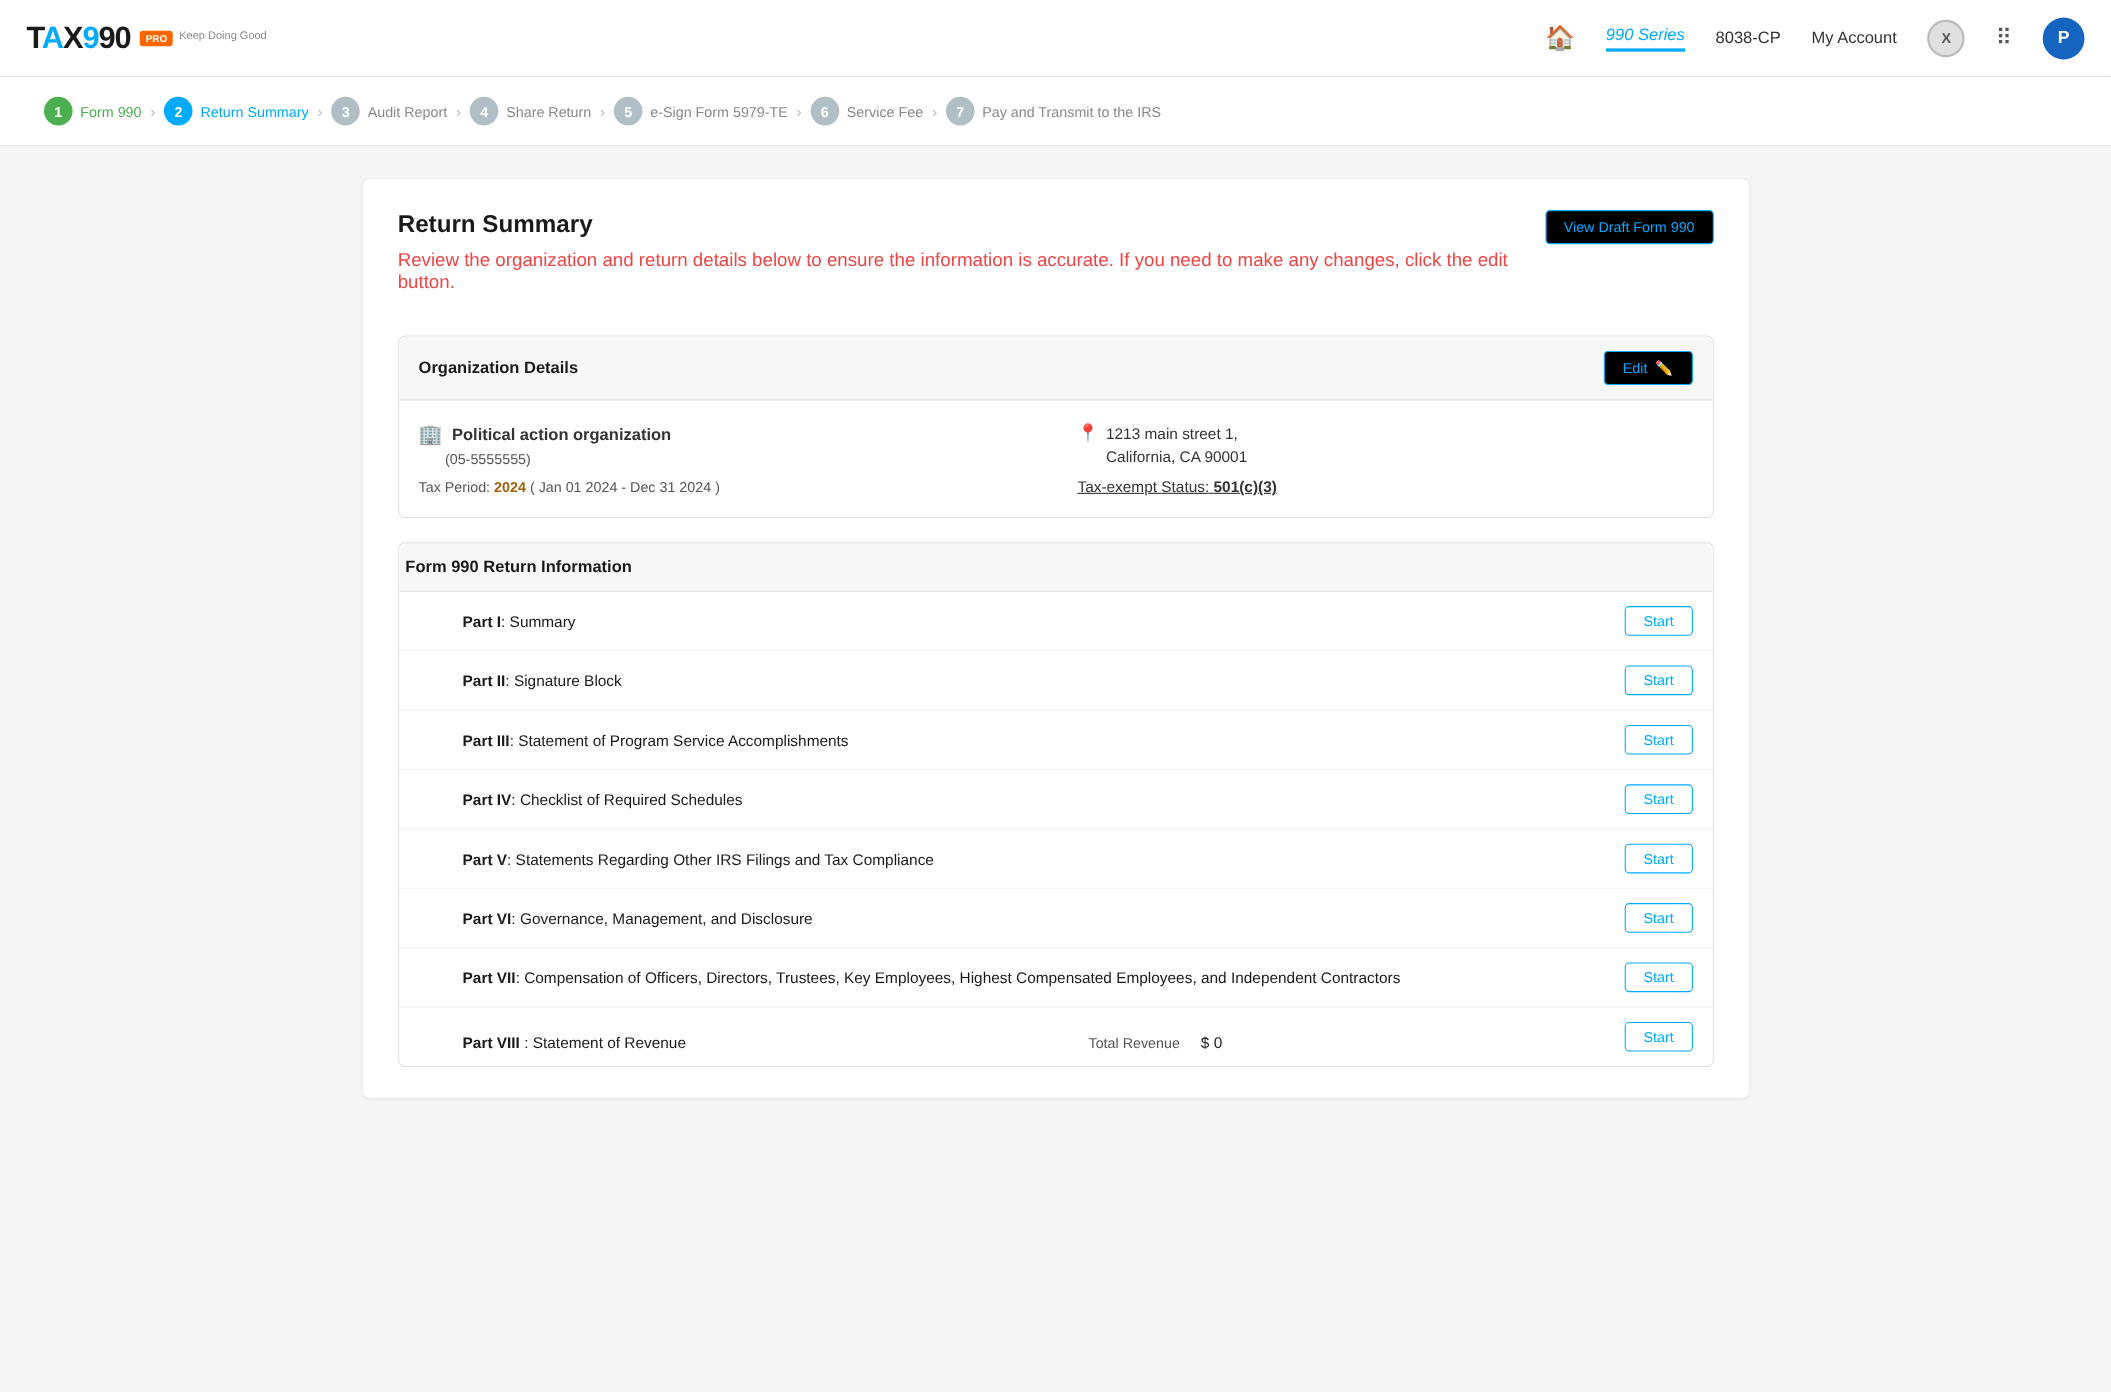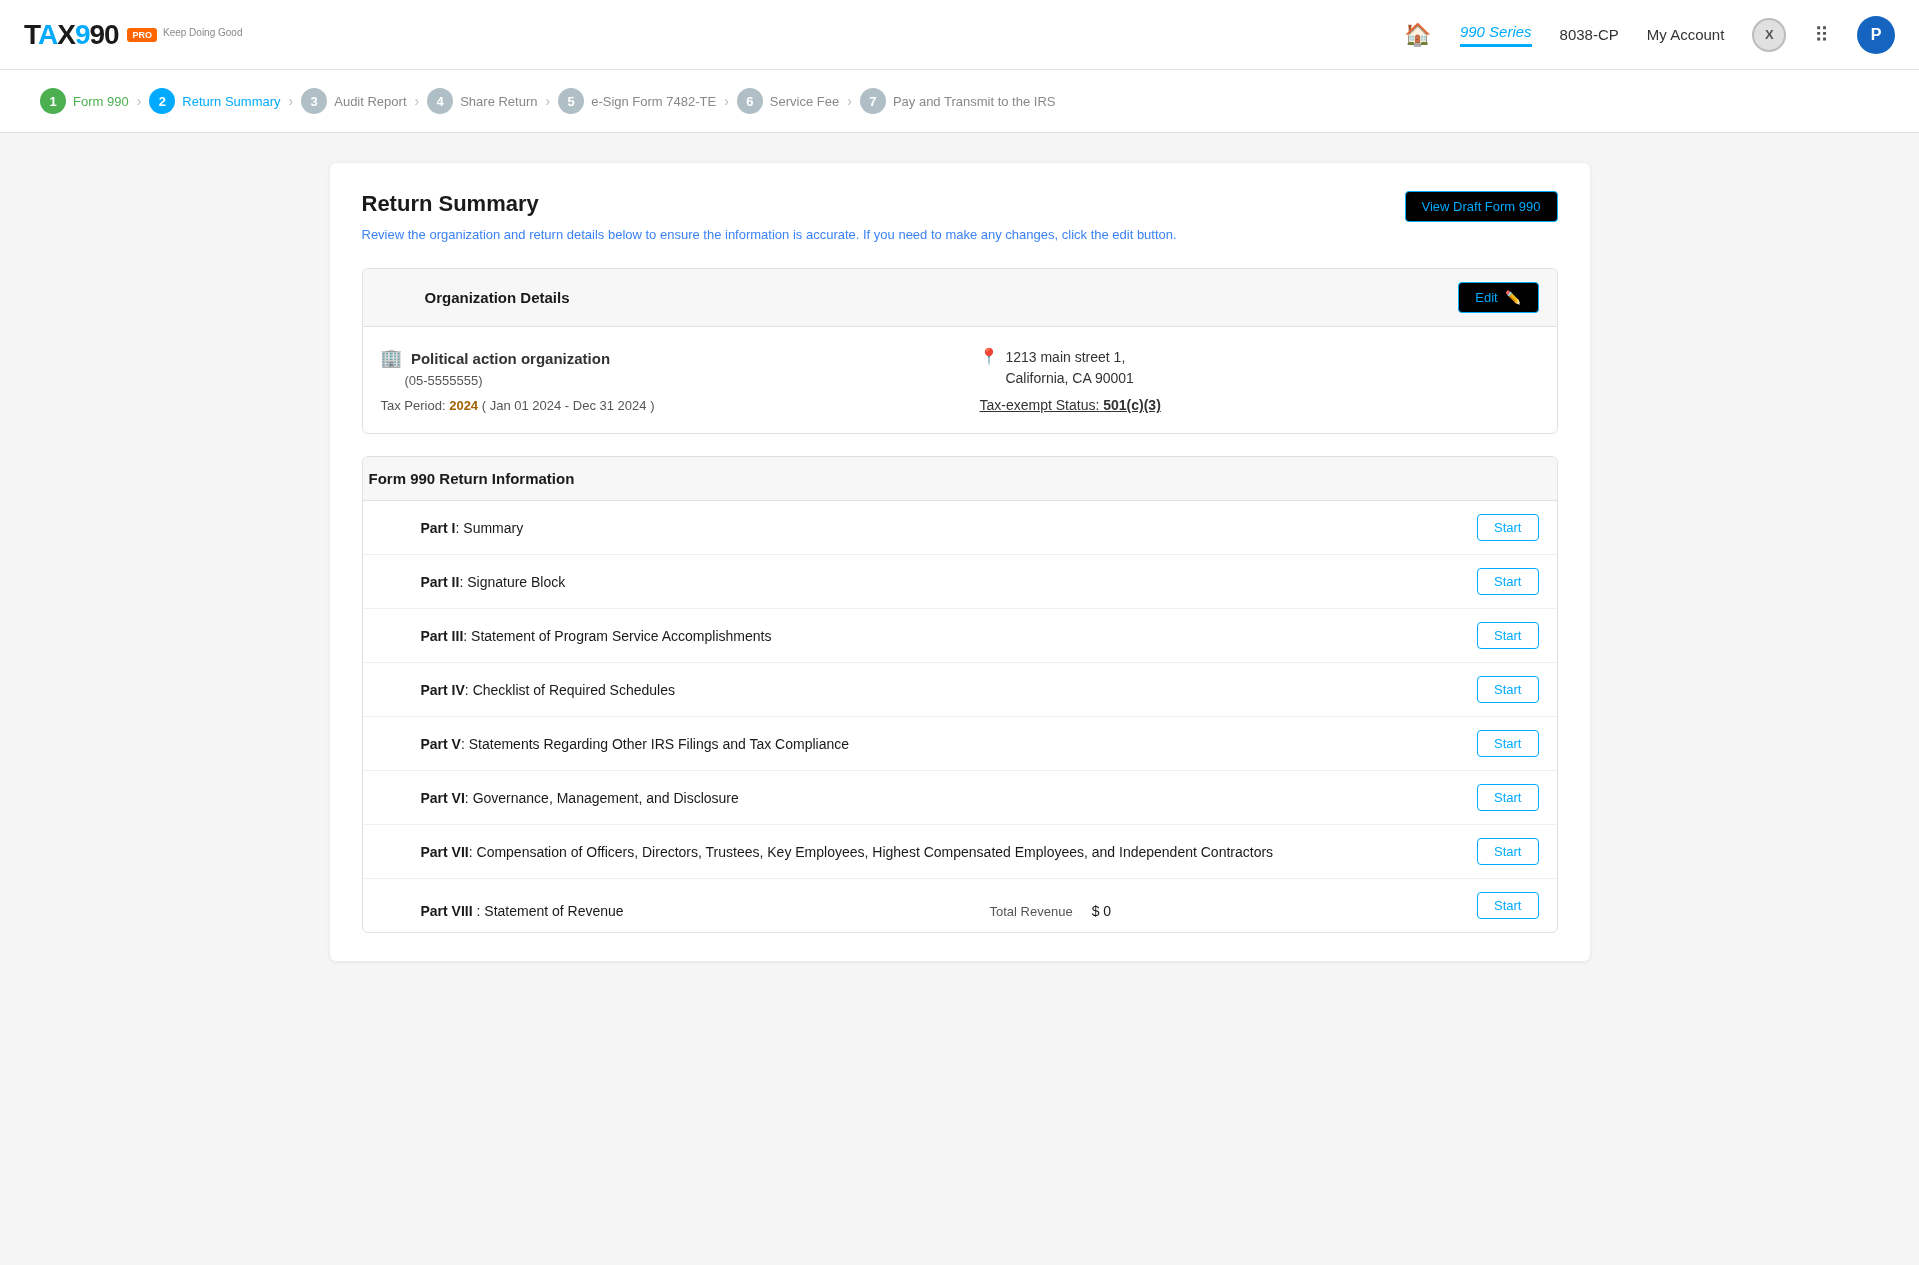--- a/index.html
+++ b/index.html
@@ -161,23 +161,23 @@
       box-shadow: 0 1px 4px rgba(0,0,0,0.08);
       padding: 28px 32px;
     }
     .page-title {
       font-size: 22px;
       font-weight: bold;
       margin-bottom: 10px;
       color: #1a1a1a;
     }
     .page-subtitle {
-      color: #3b82f6;
-      font-size: 13px;
-      margin-bottom: 4px;
+      color: #ef4444;
+      font-size: 17px;
+      margin-bottom: 16px;
       flex: 1;
     }
     .title-row {
       display: flex;
       align-items: flex-start;
       justify-content: space-between;
       margin-bottom: 22px;
       gap: 20px;
     }
     .btn-outline {
@@ -204,21 +204,20 @@
       padding: 13px 18px;
       display: flex;
       align-items: center;
       justify-content: space-between;
       border-bottom: 1px solid #e0e0e0;
     }
     .section-title {
       font-size: 15px;
       font-weight: bold;
       color: #1a1a1a;
-      margin-left: 44px;
     }
     .section-body {
       padding: 20px 18px;
     }
 
     
     .org-row {
       display: flex;
       gap: 40px;
     }
@@ -351,21 +350,21 @@
         <span class="step-label inactive">Audit Report</span>
       </div>
       <span class="step-arrow">›</span>
       <div class="step-item">
         <div class="step-circle inactive">4</div>
         <span class="step-label inactive">Share Return</span>
       </div>
       <span class="step-arrow">›</span>
       <div class="step-item">
         <div class="step-circle inactive">5</div>
-        <span class="step-label inactive">e-Sign Form 7482-TE</span>
+        <span class="step-label inactive">e-Sign Form 5979-TE</span>
       </div>
       <span class="step-arrow">›</span>
       <div class="step-item">
         <div class="step-circle inactive">6</div>
         <span class="step-label inactive">Service Fee</span>
       </div>
       <span class="step-arrow">›</span>
       <div class="step-item">
         <div class="step-circle inactive">7</div>
         <span class="step-label inactive">Pay and Transmit to the IRS</span>

